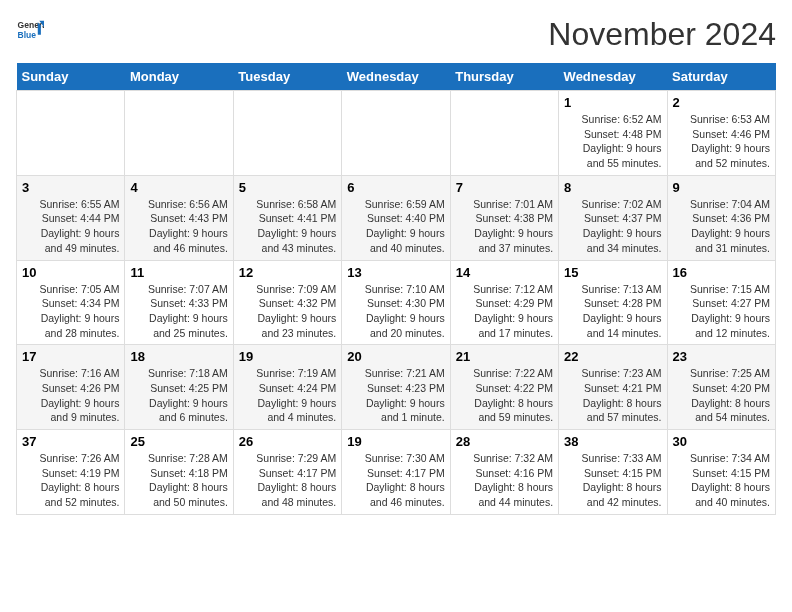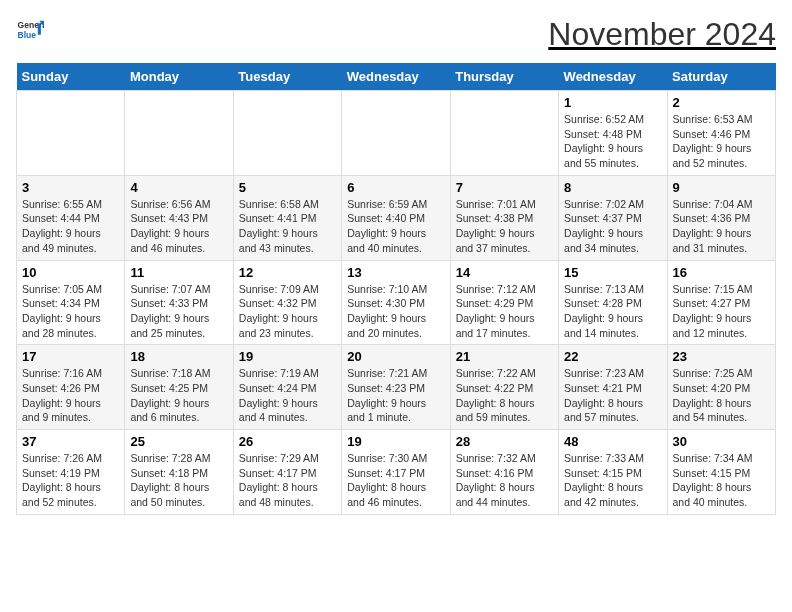--- a/index.html
+++ b/index.html
@@ -20,21 +20,20 @@
       display: flex;
       align-items: center;
       gap: 2px;
     }
     .logo-icon {
       width: 28px;
       height: 28px;
     }
     .title-block {
       text-align: right;
-      text-decoration: underline;
     }
     .month-title {
       font-size: 32px;
       font-weight: 300;
       color: #333;
     }
     .location {
       font-size: 14px;
       color: #555;
     }
@@ -67,20 +66,21 @@
     .day-num {
       font-size: 13px;
       font-weight: bold;
       margin-bottom: 2px;
       display: block;
     }
     .day-info {
       color: #333;
       line-height: 1.4;
       font-size: 10.5px;
+      text-align: right;
     }
     .empty-cell {
       background-color: #fff;
     }
   </style>
 </head>
 <body>
 
 <div class="header">
   <div class="logo">
@@ -229,21 +229,21 @@
         </td>
         <td>
           <span class="day-num">19</span>
           <div class="day-info">Sunrise: 7:30 AM<br>Sunset: 4:17 PM<br>Daylight: 8 hours and 46 minutes.</div>
         </td>
         <td>
           <span class="day-num">28</span>
           <div class="day-info">Sunrise: 7:32 AM<br>Sunset: 4:16 PM<br>Daylight: 8 hours and 44 minutes.</div>
         </td>
         <td>
-          <span class="day-num">48</span>
+          <span class="day-num">38</span>
           <div class="day-info">Sunrise: 7:33 AM<br>Sunset: 4:15 PM<br>Daylight: 8 hours and 42 minutes.</div>
         </td>
         <td>
           <span class="day-num">30</span>
           <div class="day-info">Sunrise: 7:34 AM<br>Sunset: 4:15 PM<br>Daylight: 8 hours and 40 minutes.</div>
         </td>
       </tr>
     </tbody>
 </table>
 

